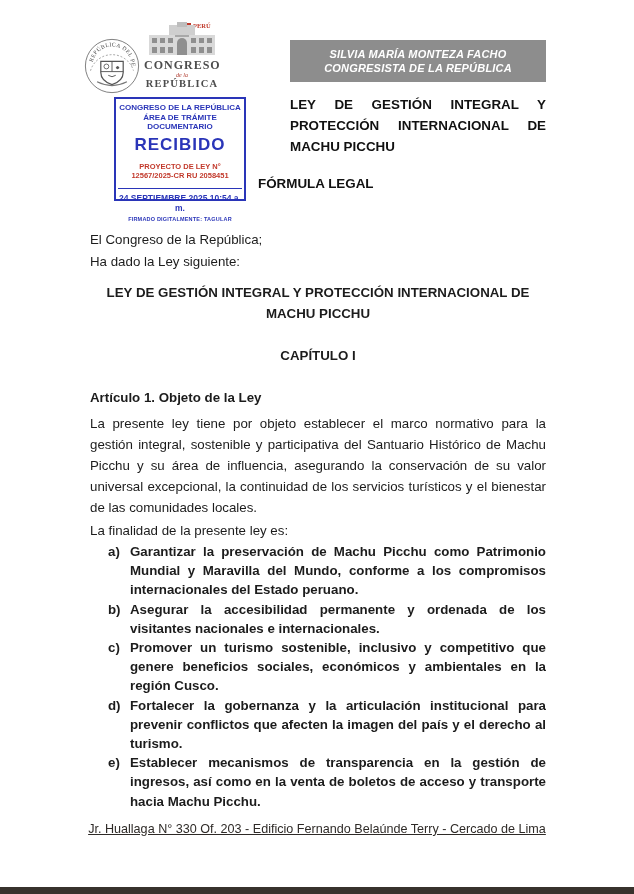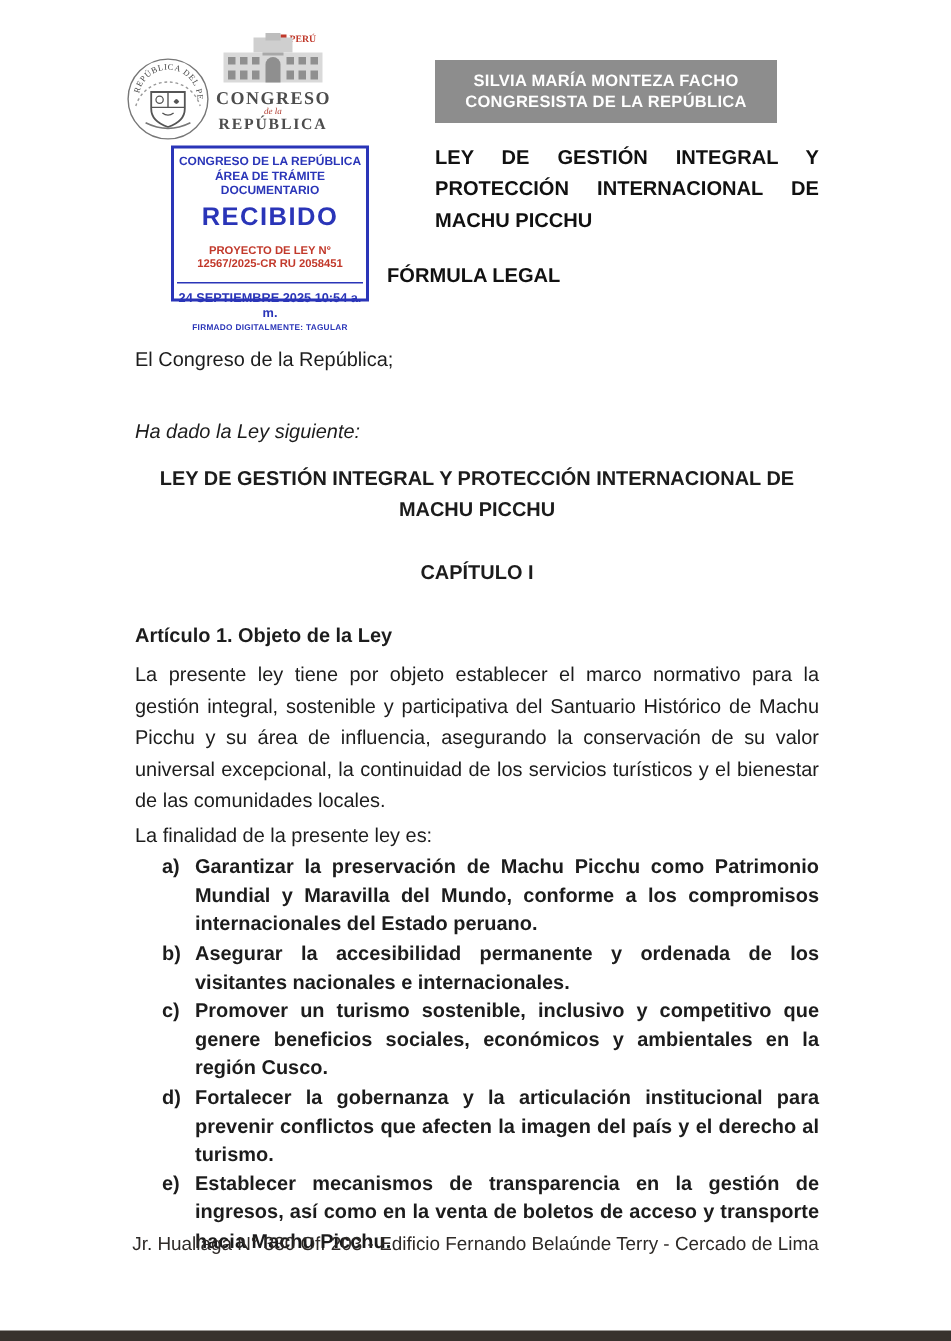--- a/index.html
+++ b/index.html
@@ -23,23 +23,23 @@
   .logo-dela {
     font-family: "Liberation Serif", "DejaVu Serif", serif;
     font-size: 6px; font-style: italic; color: #b03a2e; line-height: 5px;
   }
   .logo-republica {
     font-family: "Liberation Serif", "DejaVu Serif", serif;
     font-size: 10.5px; font-weight: bold; color: #4d4d4d; letter-spacing: 1.2px;
   }
 
   .author-banner {
-    position: absolute; left: 290px; top: 40px; width: 228px; height: 42px;
+    position: absolute; left: 290px; top: 40px; width: 256px; height: 42px;
     background: #8d8d8d; color: #ffffff; text-align: center;
-    display: flex; flex-direction: column; justify-content: center; gap: 2px;
+    display: flex; flex-direction: column; justify-content: center; gap: 2px; font-style: italic;
   }
   .author-banner .line { font-size: 11px; font-weight: bold; letter-spacing: .2px; }
 
   
   .stamp {
     position: absolute; left: 114px; top: 97px; width: 132px; height: 104px;
     border: 2px solid #2a35b8; background: #fff; text-align: center;
     padding: 4px 2px 18px 2px;
   }
   .stamp .s-line1, .stamp .s-line2 { color: #2a35b8; font-weight: bold; font-size: 8px; line-height: 9.5px; }
@@ -58,37 +58,37 @@
     font-size: 13.4px; font-weight: bold; line-height: 21px;
     text-align: justify; color: #111;
   }
   .formula-legal {
     position: absolute; left: 258px; top: 176px;
     font-size: 13.4px; font-weight: bold; color: #111;
   }
 
   
   .doc-body { position: absolute; left: 90px; top: 230px; width: 456px; font-size: 13.3px; line-height: 20px; color: #1c1c1c; }
-  .intro2 { margin-top: 28px; font-style: italic; }
+  .intro2 { margin-top: 2px; }
   .center-title { margin-top: 10px; text-align: center; font-weight: bold; line-height: 21px; }
   .chapter { margin-top: 22px; text-align: center; font-weight: bold; }
   .chapter-sub { margin-top: 14px; text-align: center; font-weight: bold; }
   .art-head { margin-top: 22px; font-weight: bold; }
   .art-text { margin-top: 5px; text-align: justify; line-height: 21px; }
   .art2-head { margin-top: 5px; }
   .art2-intro { margin-top: 3px; }
   .law-list { margin-top: 1px; }
   .law-item { display: flex; line-height: 19.2px; }
   .law-item .li-label { font-weight: bold; width: 22px; min-width: 22px; margin-left: 18px; }
   .law-item .li-text { flex: 1; text-align: justify; font-weight: bold; }
 
   
   .page-footer {
     position: absolute; left: 0; top: 822px; width: 100%;
-    text-align: center; font-size: 12.6px; color: #2e2a27;
+    text-align: center; font-size: 12.6px; color: #2e2a27; text-decoration: underline;
   }
   .bottom-bar { position: absolute; left: 0; bottom: 0; width: 100%; height: 7px; background: #38322d; }
 </style>
 </head>
 <body>
 
 <svg class="coat-of-arms" viewBox="0 0 60 62" xmlns="http://www.w3.org/2000/svg">
   <circle cx="30" cy="31" r="28.5" fill="none" stroke="#777" stroke-width="1"></circle>
   <path d="M 7 36 A 24 24 0 0 1 53 36" fill="none" stroke="#999" stroke-width="1" stroke-dasharray="2 2"></path>
   <path id="sealArc" d="M 9 31 A 21 21 0 0 1 51 31" fill="none"></path>

